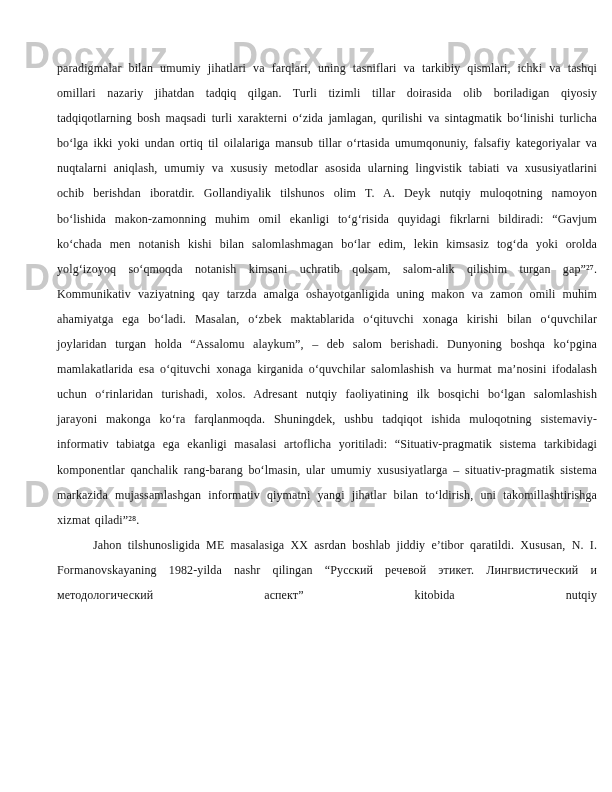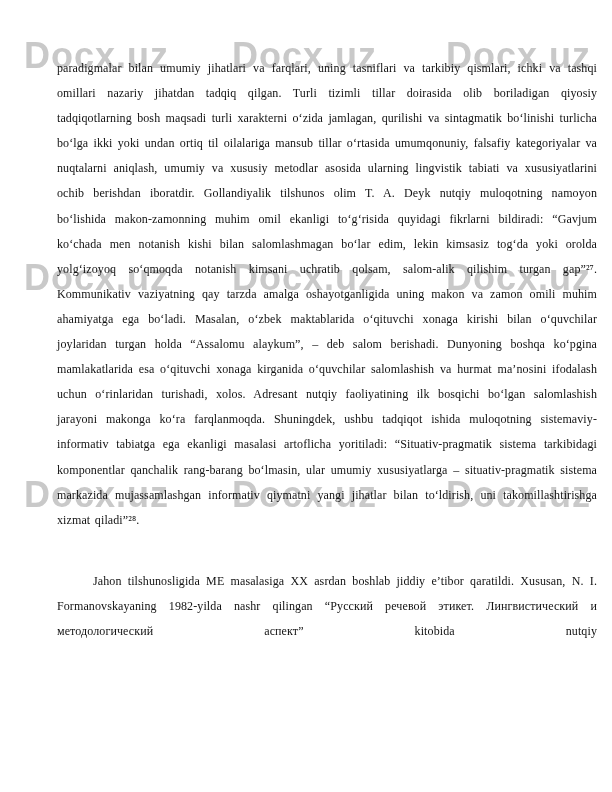--- a/index.html
+++ b/index.html
@@ -48,21 +48,21 @@
     width: 540px;
     font-family: "Liberation Serif", serif;
     font-size: 12px;
     line-height: 25.1px;
     letter-spacing: 0.1px;
     word-spacing: 1.5px;
     color: #121212;
     text-align: justify;
   }
   .para { margin: 0; }
-  .indent { text-indent: 36px; margin-top: 36px; }
+  .indent { text-indent: 36px; }
   .last-justify { text-align-last: justify; }
 
   
   .footnotes {
     position: absolute;
     z-index: 1;
     left: 57px;
     top: 693px;
     width: 515px;
     font-family: "Liberation Serif", serif;

